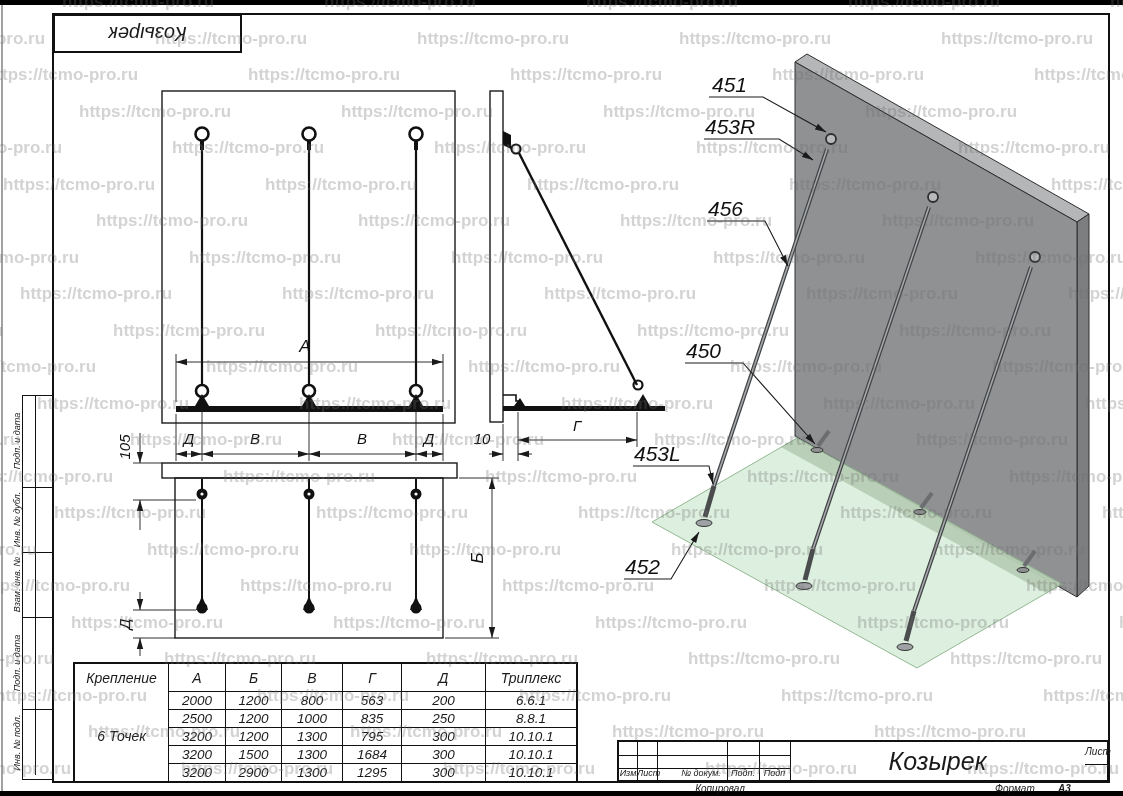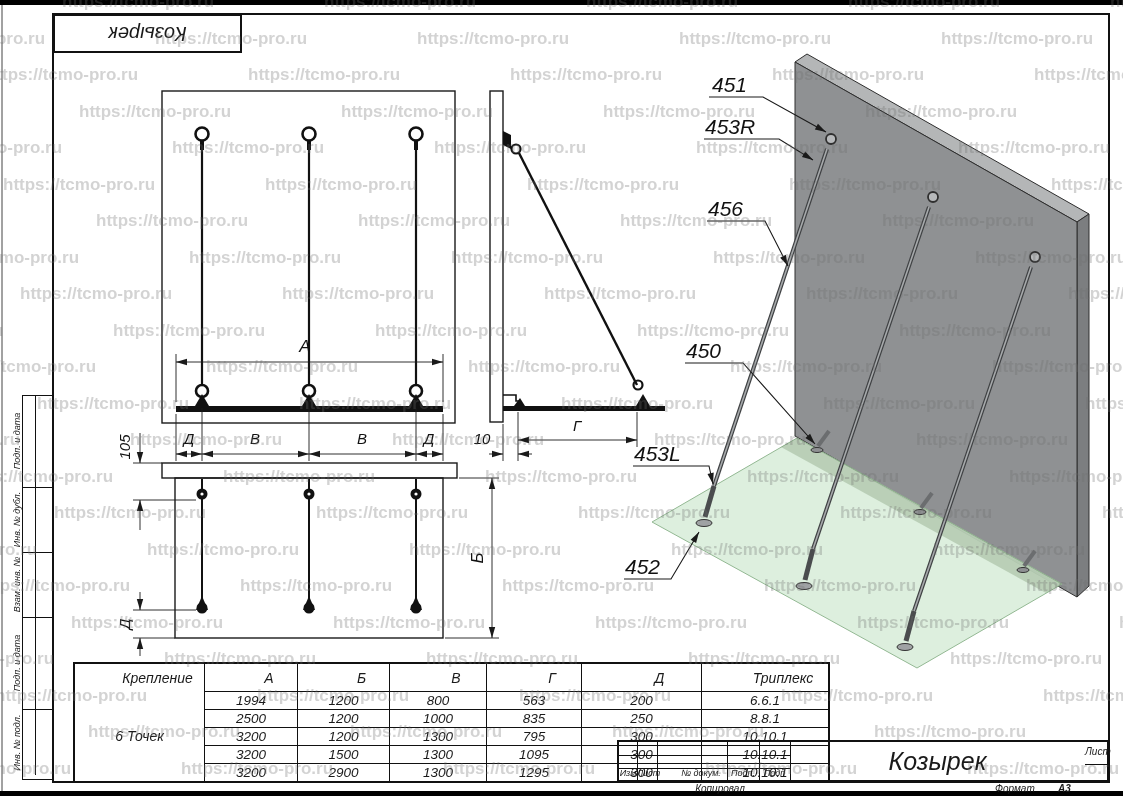--- a/index.html
+++ b/index.html
@@ -19,21 +19,21 @@
   .vcell{position:relative;border-bottom:1.5px solid #111;box-sizing:border-box;}
   .vcell:last-child{border-bottom:none;}
   .vcell:before{content:"";position:absolute;left:12px;top:0;bottom:0;border-left:1.5px solid #111;}
   .vlab{position:absolute;left:0;bottom:0;transform-origin:left bottom;transform:rotate(-90deg);
     height:12px;line-height:12px;text-align:center;font-style:italic;font-size:9px;white-space:nowrap;}
   
   .ptable{position:absolute;left:73px;top:662px;}
   .ptable table{border-collapse:collapse;table-layout:fixed;}
   .ptable td,.ptable th{border:1.5px solid #111;padding:0;font-style:italic;font-weight:normal;
     text-align:center;vertical-align:middle;font-size:13px;overflow:hidden;}
-  .ptable th{font-size:14px;height:27px;padding-left:36px;}
+  .ptable th{font-size:14px;height:27px;}
   .ptable td{height:17px;font-size:13.5px;}
   .ptable .outer{border:2px solid #111;}
   .ptable th.grp{border-bottom:none;}
   .ptable td.grp{border-top:none;font-size:14px;}
   
   .tblock{position:absolute;left:617px;top:740px;width:492px;height:42px;border:2px solid #111;box-sizing:border-box;}
   .tblock .vl{position:absolute;top:0;bottom:0;border-left:1.5px solid #111;}
   .tblock .hl{position:absolute;left:0;width:171px;border-top:1.5px solid #111;}
   .tblock .lab{position:absolute;bottom:0;height:13px;line-height:12px;text-align:center;
     font-style:italic;font-size:9px;}
@@ -279,21 +279,21 @@
         <th class="grp" style="width:93px;">Крепление</th>
         <th style="width:56px;">А</th>
         <th style="width:55px;">Б</th>
         <th style="width:60px;">В</th>
         <th style="width:58px;">Г</th>
         <th style="width:83px;">Д</th>
         <th style="width:90px;">Триплекс</th>
       </tr>
       <tr>
         <td class="grp" rowspan="5">6 Точек</td>
-        <td>1994</td>
+        <td>2000</td>
         <td>1200</td>
         <td>800</td>
         <td>563</td>
         <td>200</td>
         <td>6.6.1</td>
       </tr>
       <tr>
         <td>2500</td>
         <td>1200</td>
         <td>1000</td>
@@ -306,21 +306,21 @@
         <td>1200</td>
         <td>1300</td>
         <td>795</td>
         <td>300</td>
         <td>10.10.1</td>
       </tr>
       <tr>
         <td>3200</td>
         <td>1500</td>
         <td>1300</td>
-        <td>1095</td>
+        <td>1684</td>
         <td>300</td>
         <td>10.10.1</td>
       </tr>
       <tr>
         <td>3200</td>
         <td>2900</td>
         <td>1300</td>
         <td>1295</td>
         <td>300</td>
         <td>10.10.1</td>

